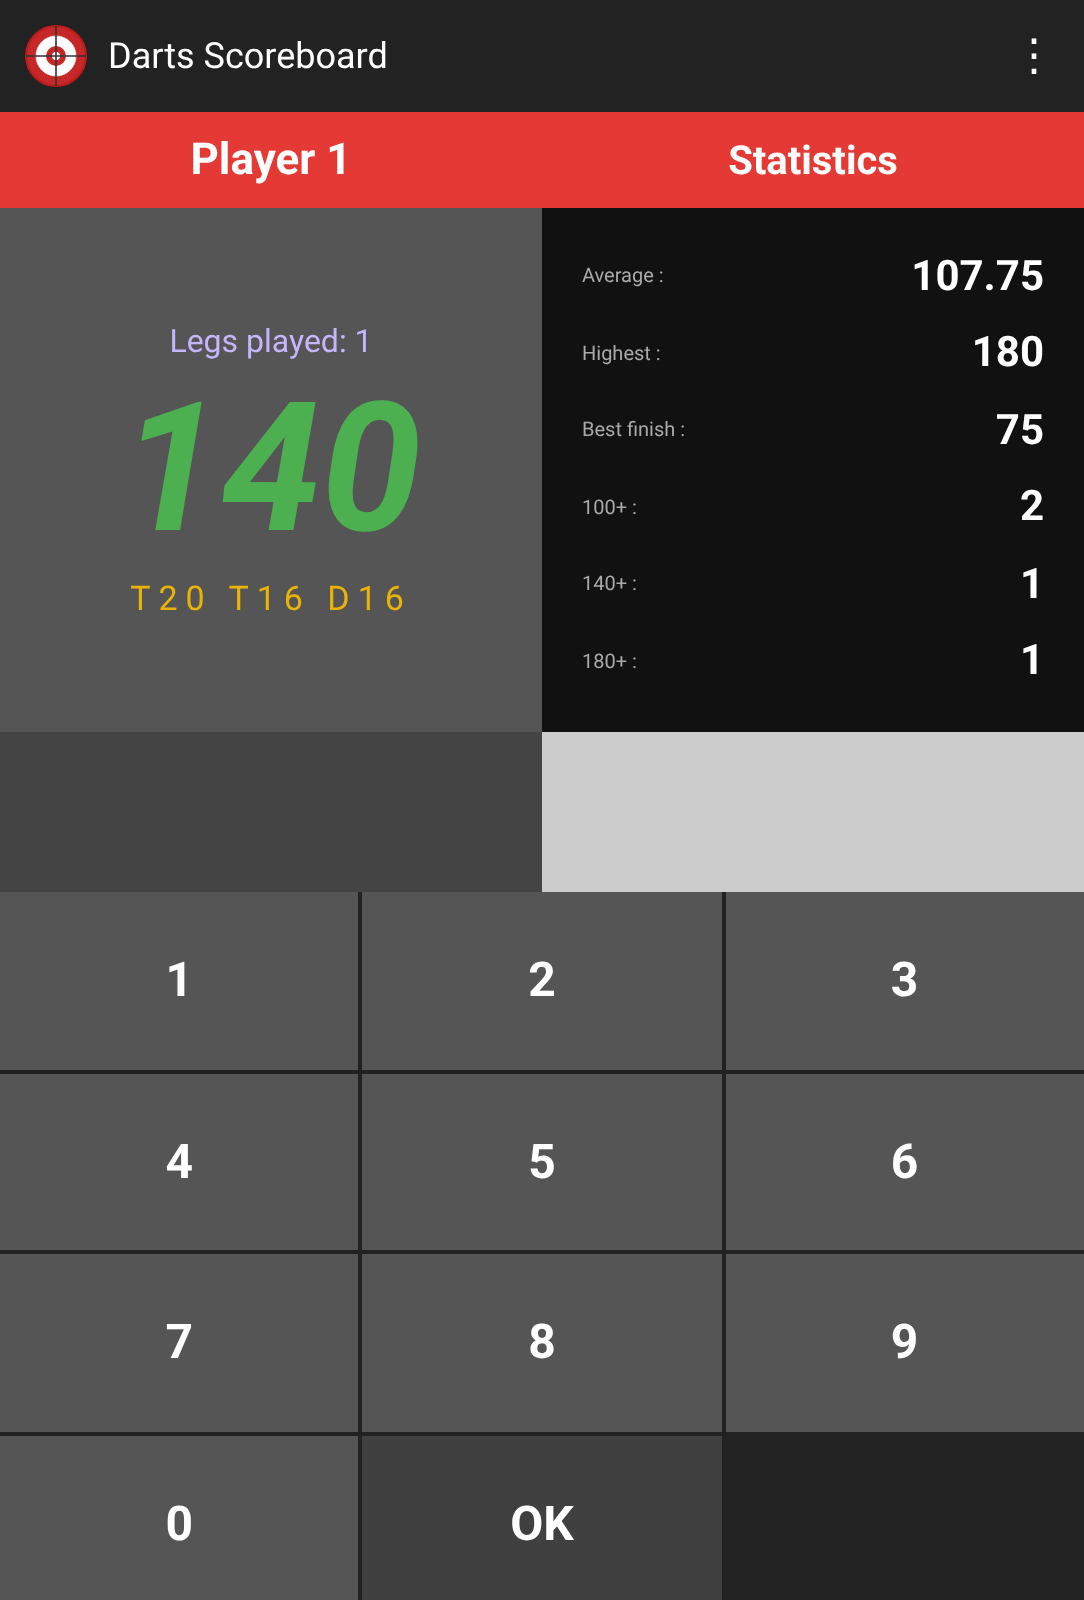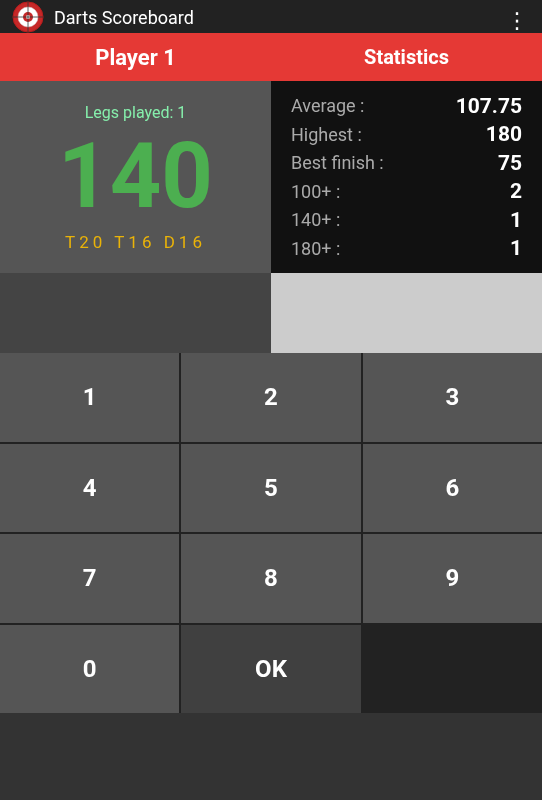--- a/index.html
+++ b/index.html
@@ -9,23 +9,23 @@
       height: 800px;
       background: #333;
       font-family: 'Roboto', Arial, sans-serif;
       overflow: hidden;
       position: relative;
     }
 
     
     #header {
       background: #222;
-      height: 33px;
-      display: flex;
-      align-items: flex-end;
+      height: 56px;
+      display: flex;
+      align-items: center;
       padding: 0 12px;
       justify-content: space-between;
     }
     #header-left {
       display: flex;
       align-items: center;
       gap: 10px;
     }
     #app-icon {
       width: 32px;
@@ -39,21 +39,21 @@
     #menu-icon {
       color: #fff;
       font-size: 22px;
       letter-spacing: 2px;
       cursor: pointer;
     }
 
     
     #score-section {
       display: flex;
-      height: 240px;
+      height: 310px;
     }
 
     
     #player-panel {
       flex: 1;
       background: #555;
       display: flex;
       flex-direction: column;
     }
     #player-header {
@@ -70,30 +70,31 @@
     }
     #player-body {
       flex: 1;
       display: flex;
       flex-direction: column;
       align-items: center;
       justify-content: center;
       padding: 10px;
     }
     #legs-played {
-      color: #86efac;
+      color: #c4b5fd;
       font-size: 16px;
       margin-bottom: 10px;
     }
     #current-score {
       color: #4CAF50;
       font-size: 90px;
       font-weight: bold;
       line-height: 1;
       margin-bottom: 10px;
+      font-style: italic;
     }
     #dart-breakdown {
       color: #eab308;
       font-size: 17px;
       letter-spacing: 4px;
     }
 
     
     #stats-panel {
       flex: 1;
@@ -120,21 +121,21 @@
       justify-content: space-evenly;
       padding: 8px 20px;
     }
     .stat-row {
       display: flex;
       justify-content: space-between;
       align-items: center;
     }
     .stat-label {
       color: #aaa;
-      font-size: 18px;
+      font-size: 10px;
     }
     .stat-value {
       color: #fff;
       font-size: 21px;
       font-weight: bold;
     }
 
     
     #input-display {
       display: flex;

